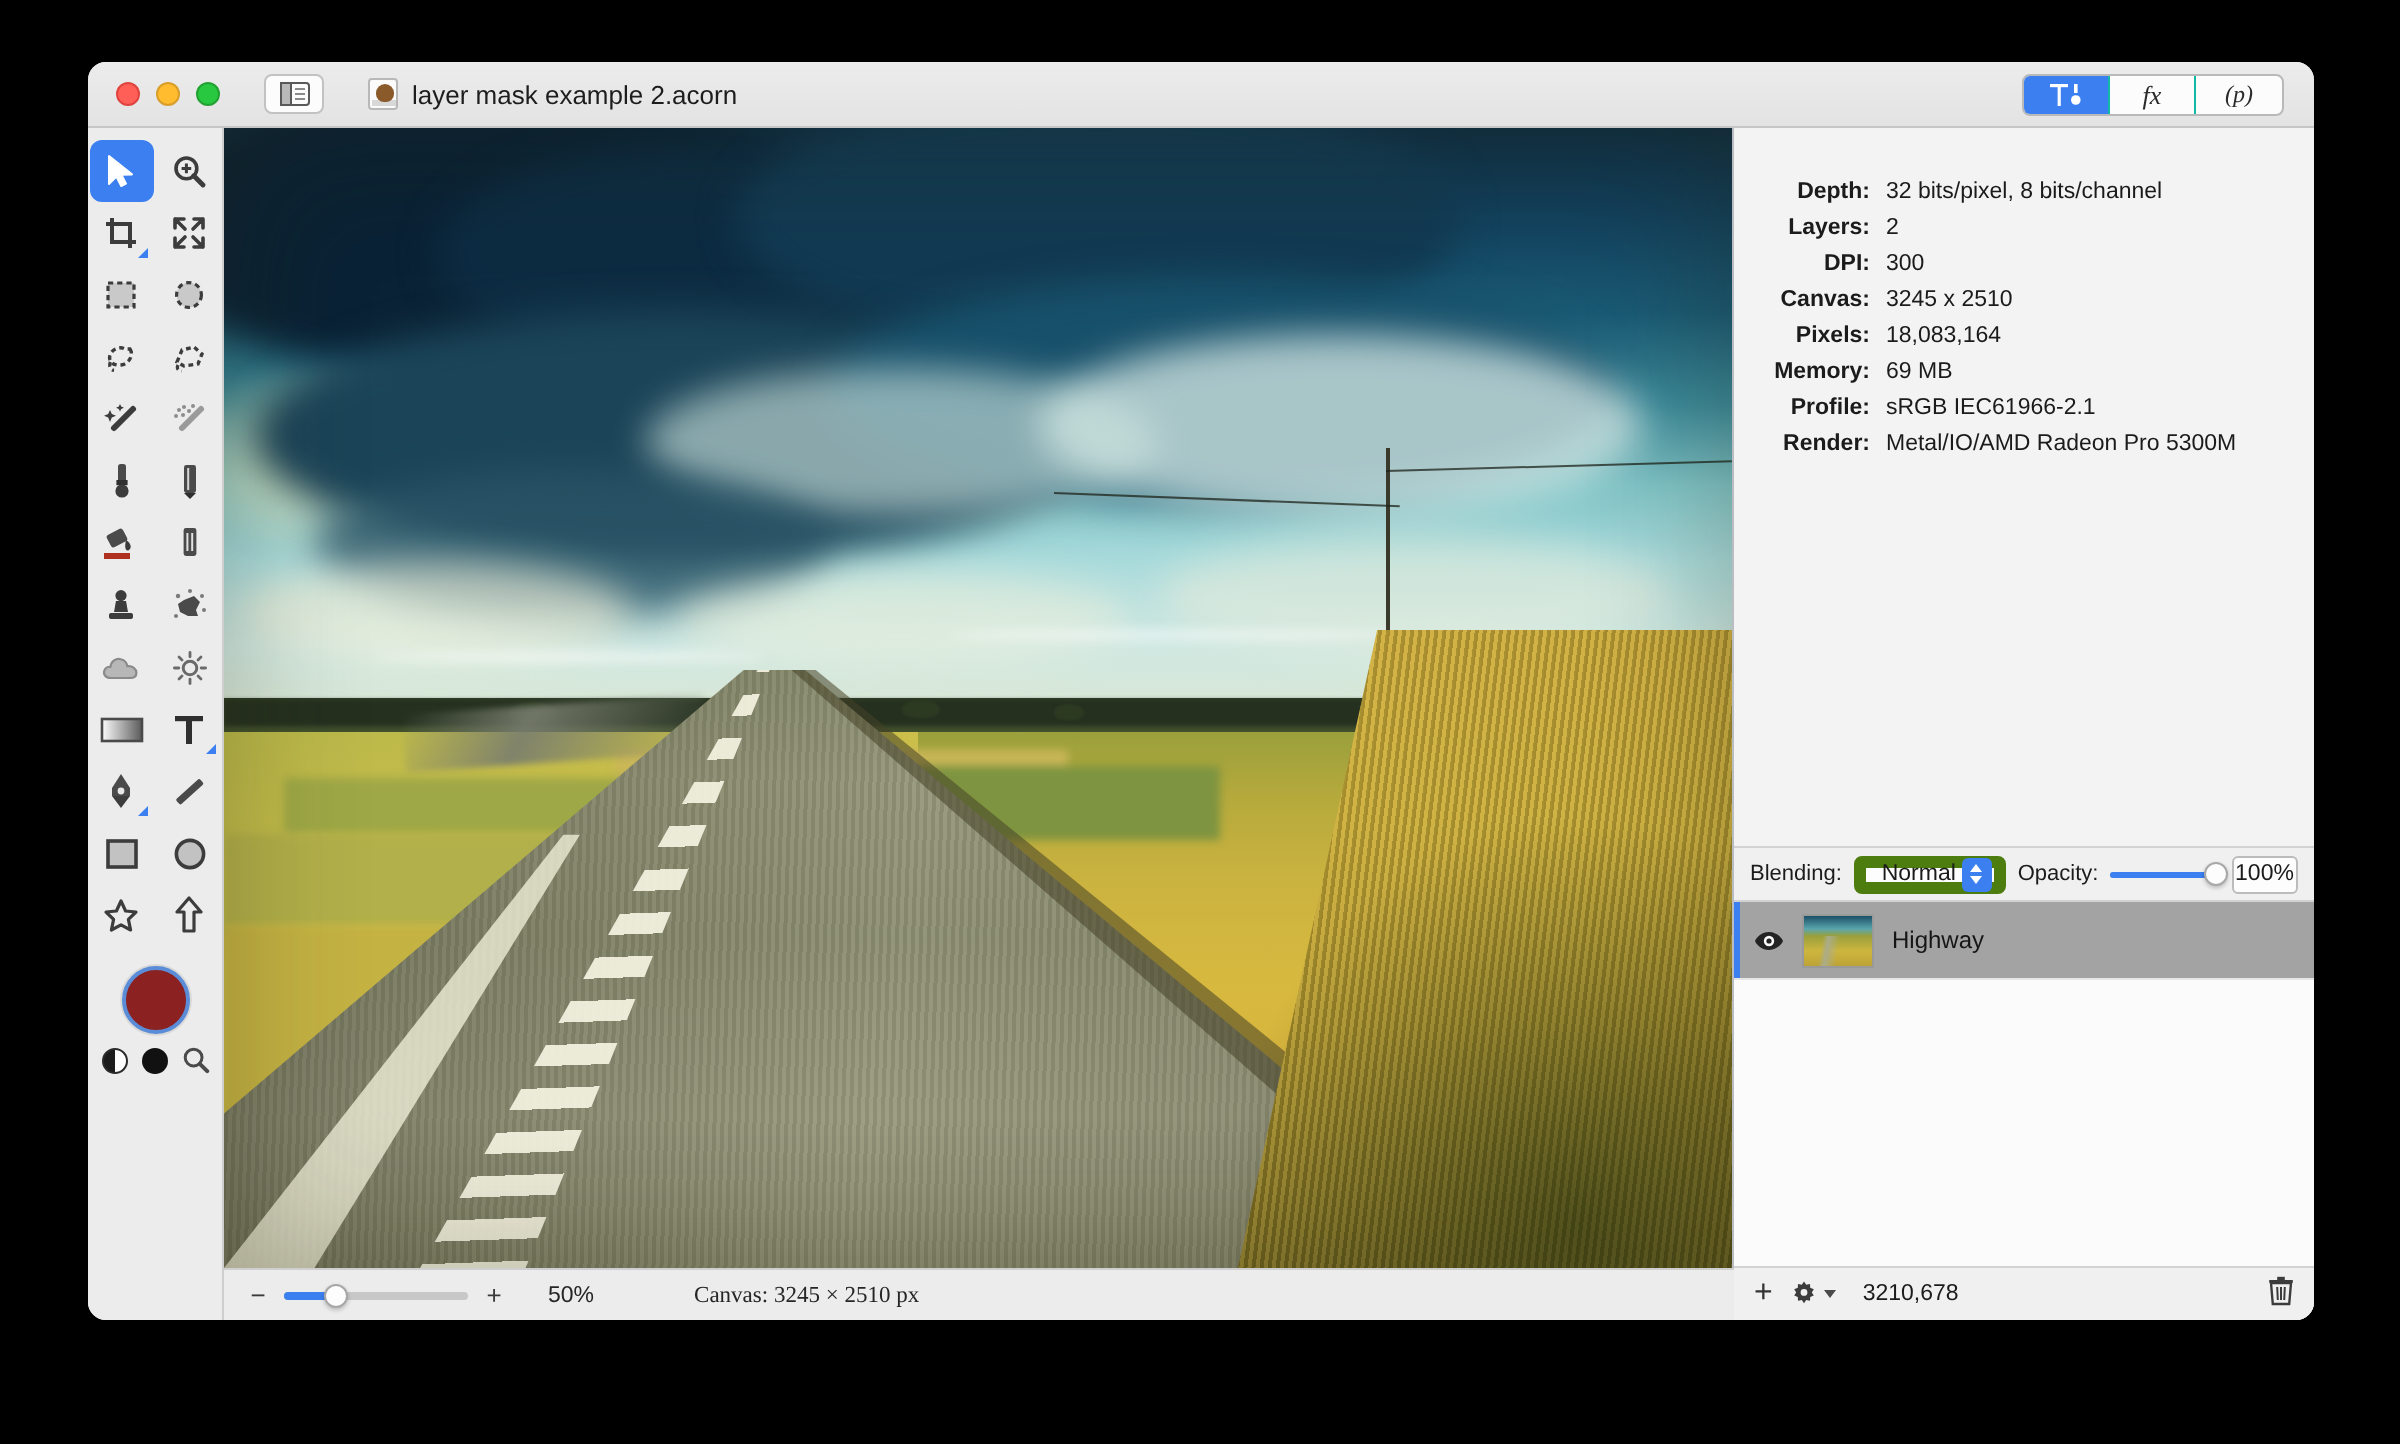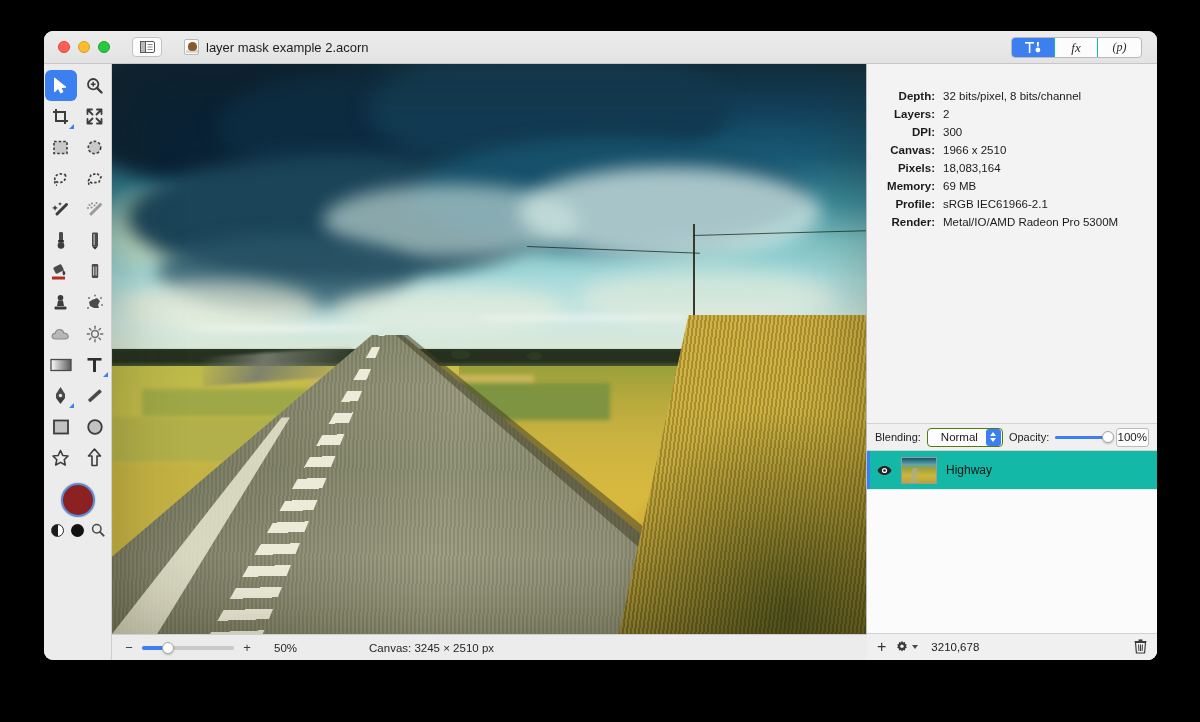--- a/index.html
+++ b/index.html
@@ -268,21 +268,21 @@
   #zoom-slider {
     width: 92px; height: 4px; background: #c8c8c8; border-radius: 2px;
     position: relative;
   }
   #zoom-fill { position: absolute; left: 0; top: 0; height: 4px; width: 26%;
     background: #3b7ff0; border-radius: 2px; }
   #zoom-knob { position: absolute; left: 22%; top: -4px; width: 12px; height: 12px;
     border-radius: 50%; background: #fdfdfd; border: .5px solid #a8a8a8;
     box-shadow: 0 1px 2px rgba(0,0,0,.22); }
   #zoom-pct { margin-left: 14px; }
-  #canvas-size { margin-left: 64px; }
+  #canvas-size { margin-left: 42px; font-family: Liberation Serif, serif; }
 
   
   #rightpanel {
     width: 290px; min-width: 290px;
     background: #f3f3f3;
     display: flex; flex-direction: column;
   }
   #info {
     padding: 26px 14px 10px 0;
     flex: 1;
@@ -296,21 +296,21 @@
     border-top: 1px solid #d2d2d2;
     border-bottom: 1px solid #d2d2d2;
     background: #f0f0f0;
     display: flex; align-items: center;
     padding: 0 8px; gap: 6px;
     font-size: 11px; color: #1b1b1b;
   }
   #blend-select {
     display: flex; align-items: center;
     height: 19px; background: #fdfdfd;
-    border: 1px solid #4d7c0f; border-radius: 4px;
+    border: 6px solid #4d7c0f; border-radius: 4px;
     padding-left: 7px; padding-right: 0;
     font-size: 11.5px; position: relative; min-width: 76px;
   }
   #blend-value { flex: 1; text-align: center; padding-right: 2px; }
   .stepper {
     width: 15px; height: 17px; margin: 0 1px 0 0;
     background: #3b7ff0; border-radius: 3px;
     display: flex; flex-direction: column; align-items: center; justify-content: center;
     gap: 2px;
   }
@@ -328,21 +328,21 @@
     display: flex; align-items: center; justify-content: center;
     font-size: 11.5px;
   }
 
   #layers { flex: 0 0 182px; background: #fbfbfb; overflow: hidden; }
   .layer-row {
     height: 39px; display: flex; align-items: center;
     border-bottom: 1px solid #e6e6e6;
     padding-left: 10px; gap: 9px; position: relative;
   }
-  .layer-row.selected { background: #14b8a6; }
+  .layer-row.selected { background: #a3a3a3; }
   .layer-row.selected::before {
     content: ""; position: absolute; left: 0; top: 0; bottom: 0; width: 3px; background: #3b7ff0;
   }
   .eye { width: 15px; height: 15px; display: flex; align-items: center; justify-content: center; }
   .thumb {
     width: 36px; height: 27px; border: 1px solid #9a9a9a; overflow: hidden; position: relative;
     background: #333;
   }
   .thumb.hw {
     background: linear-gradient(180deg,#1c4f66 0%, #5aa6ae 26%, #9aa03c 40%, #cdb63f 70%, #bda336 100%);
@@ -718,21 +718,21 @@
         <div class="info-row">
           <span class="info-key">Layers:</span>
           <span class="info-val">2</span>
         </div>
         <div class="info-row">
           <span class="info-key">DPI:</span>
           <span class="info-val">300</span>
         </div>
         <div class="info-row">
           <span class="info-key">Canvas:</span>
-          <span class="info-val">1966 x 2510</span>
+          <span class="info-val">3245 x 2510</span>
         </div>
         <div class="info-row">
           <span class="info-key">Pixels:</span>
           <span class="info-val">18,083,164</span>
         </div>
         <div class="info-row">
           <span class="info-key">Memory:</span>
           <span class="info-val">69 MB</span>
         </div>
         <div class="info-row">

